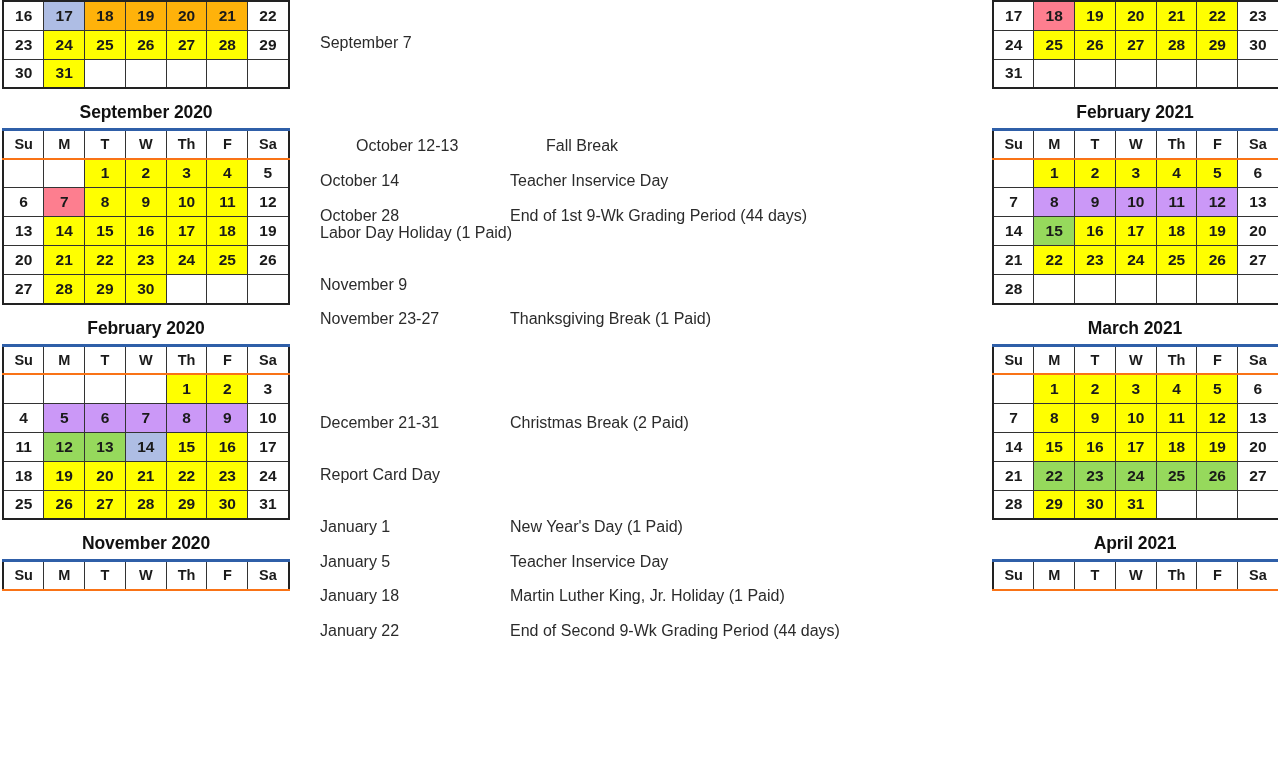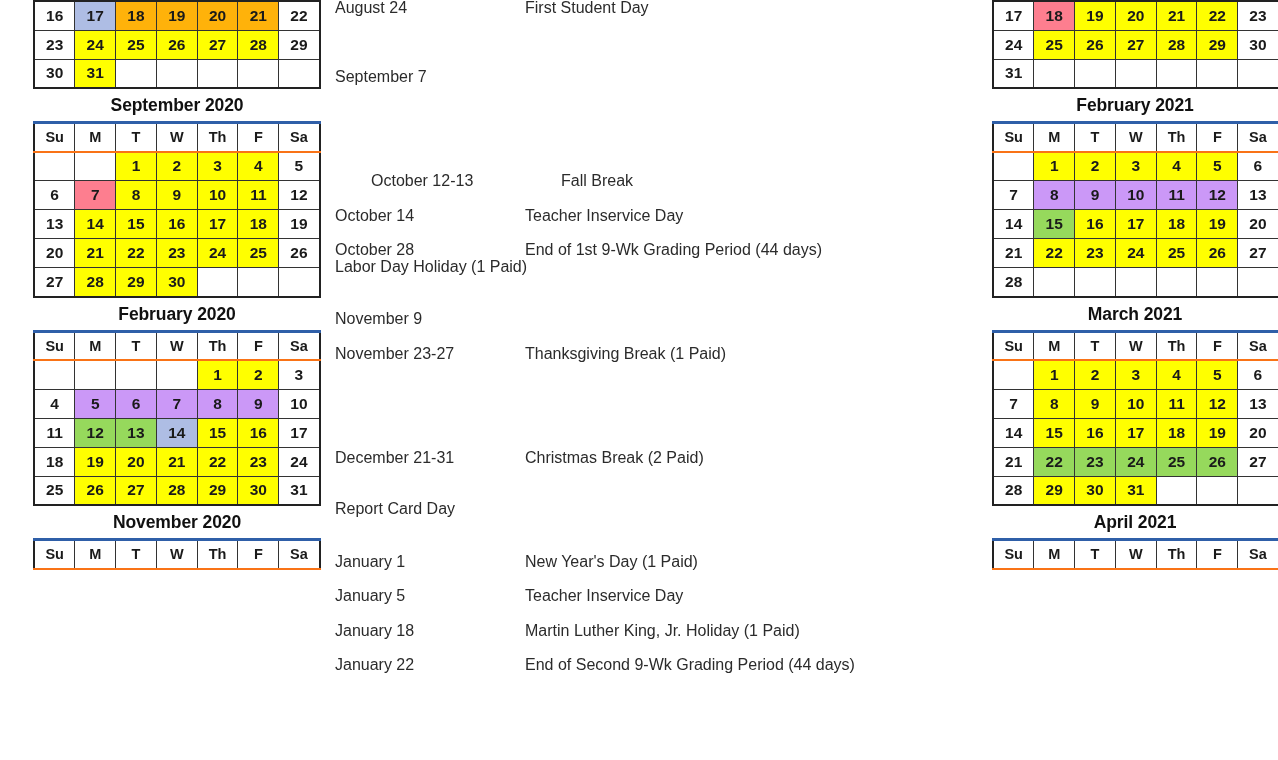--- a/index.html
+++ b/index.html
@@ -8,38 +8,38 @@
     background:#ffffff;
     font-family:"Liberation Sans", sans-serif;
     color:#1a1a1a;
     overflow:hidden;
     position:relative;
   }
   #page{
     position:absolute;inset:0;
     display:grid;
     grid-template-columns:290px 1fr 290px;
-    column-gap:0;
-    padding-left:31px;
+    column-gap:16px;
   }
 
   
   .cal-col{position:relative;}
   .cal-col.left{padding-left:2px;}
   .cal-col.right{padding-left:4px;}
 
   .month{margin:0 0 0 0;}
   .month-title{
     text-align:center;
     font-weight:bold;
     font-size:17.5px;
     letter-spacing:-0.1px;
     color:#111;
     padding:6px 0 5px 0;
     white-space:nowrap;
+    margin-top:7px;
   }
   .cal-table{
     border-collapse:collapse;
     table-layout:fixed;
     width:286px;
     border-top:3px solid #2f5fa8;
     border-left:2px solid #222;
     border-right:2px solid #222;
     border-bottom:2px solid #222;
   }
@@ -274,24 +274,20 @@
               <th>Sa</th>
             </tr>
           </thead>
           <tbody></tbody>
         </table>
       </div>
     </div>
 
   <div class="events" id="event-list">
       <div class="ev-row" style="height: 34.6px;">
-        <span class="ev-date">August 24</span>
-        <span class="ev-desc">First Student Day</span>
-      </div>
-      <div class="ev-row" style="height: 34.6px;">
         <span class="ev-date"></span>
         <span class="ev-desc"></span>
       </div>
       <div class="ev-row" style="height: 34.6px; flex-direction: column;">
         <span class="ev-date">September 7</span>
         <span class="ev-desc">Labor Day Holiday (1 Paid)</span>
       </div>
       <div class="ev-row" style="height: 34.6px;">
         <span class="ev-date"></span>
         <span class="ev-desc"></span>

